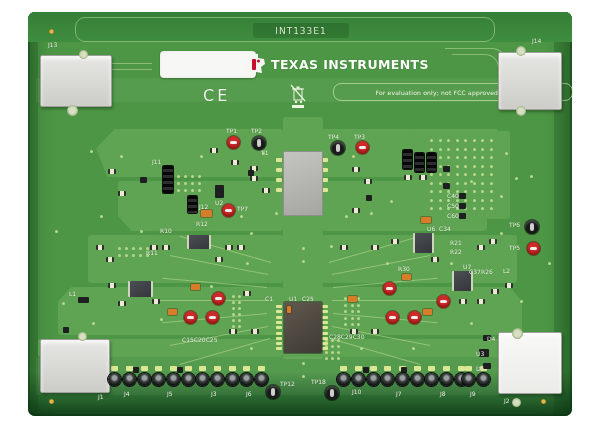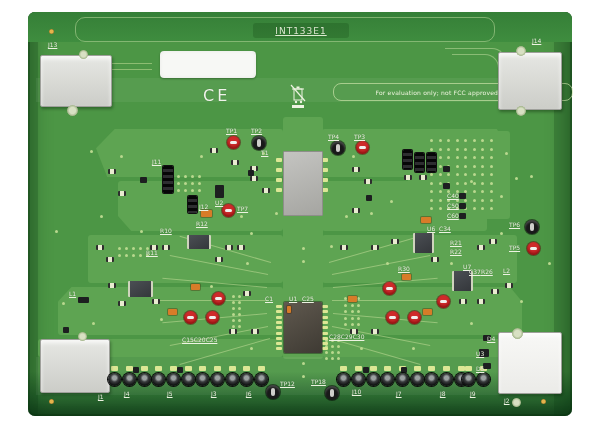--- a/index.html
+++ b/index.html
@@ -9,21 +9,21 @@
   .board{left:28px;top:12px;width:544px;height:404px;border-radius:7px;
          background:linear-gradient(180deg,#3e8c3e 0%,#4c9645 7%,#4c9645 89%,#2b6a30 95%,#16441e 100%);
          box-shadow:inset 0 0 0 2px rgba(10,50,15,.35),
                     inset -16px 0 20px -12px rgba(8,45,14,.5),
                     inset 16px 0 20px -12px rgba(8,45,14,.4);}
   .top-band{left:28px;top:12px;width:544px;height:30px;border-radius:7px 7px 0 0;
             background:linear-gradient(180deg,#357f37,#3f8d3f);z-index:2;}
   .title-slot{left:253px;top:23px;width:96px;height:15px;background:rgba(0,40,0,.18);
               border-radius:3px;z-index:3;}
   .silk{color:#edf3e2;font-size:6px;line-height:1.1;white-space:nowrap;z-index:8;
-        text-shadow:0 0 1px rgba(0,30,0,.35);text-decoration:underline;}
+        text-shadow:0 0 1px rgba(0,30,0,.35);}
   .board-title{left:253px;top:27px;width:96px;text-align:center;font-size:9px;
                letter-spacing:1px;color:#dcead0;z-index:4;}
   .sticker{left:160px;top:51px;width:96px;height:27px;background:#f7f8f5;border-radius:4px;
            box-shadow:0 1px 2px rgba(0,30,0,.35), inset 0 0 4px rgba(0,0,0,.06);z-index:5;}
   .logo{left:242px;top:51px;height:26px;display:flex;align-items:center;gap:5px;z-index:5;}
   .logo-text{font-size:12.5px;font-weight:bold;color:#fdfdfa;letter-spacing:.4px;
              text-shadow:0 0 1px rgba(0,40,0,.4);}
   .ce{left:203px;top:86px;font-size:16px;color:#f0f4ea;letter-spacing:3px;z-index:5;
       text-shadow:0 0 1px rgba(0,40,0,.4);}
   .banner{left:333px;top:83px;width:238px;height:16px;border:1px solid rgba(210,232,175,.65);
@@ -70,20 +70,28 @@
   <div class="a edge" style="left:28px;top:12px;width:10px;height:404px;border-radius:7px 0 0 7px;"></div>
   <div class="a edge" style="left:554px;top:12px;width:18px;height:404px;border-radius:0 7px 7px 0;"></div>
   <div class="a top-band"></div>
   <div class="a hl-band"></div>
   <div class="a title-slot"></div>
   <div class="a silk board-title">INT133E1</div>
   <div class="a outline" style="left:75px;top:17px;width:418px;height:23px;z-index:3;"></div>
 
   <div class="a sticker"></div>
 
+  <div class="a logo">
+    <svg width="24" height="23" viewBox="0 0 24 23">
+      <path d="M8 0 L16 1 L16 5 L22 6 L23 11 L19 14 L20 20 L14 19 L11 23 L7 18 L2 17 L4 11 L1 8 L6 7 Z" fill="#f6f7f3"></path>
+      <rect x="10" y="6" width="4" height="11" rx="1" fill="#c8102e"></rect>
+      <circle cx="16.5" cy="8" r="1.6" fill="#c8102e"></circle>
+    </svg>
+    <span class="logo-text">TEXAS INSTRUMENTS</span>
+  </div>
 
   <div class="a ce">CE</div>
 
   <svg class="a" style="left:289px;top:83px;z-index:5;" width="17" height="27" viewBox="0 0 17 27">
     <rect x="5" y="6" width="8" height="11" fill="none" stroke="#eef3e2" stroke-width="1"></rect>
     <line x1="3" y1="6" x2="15" y2="6" stroke="#eef3e2" stroke-width="1"></line>
     <rect x="7.5" y="3.5" width="3" height="2" fill="#eef3e2"></rect>
     <circle cx="7" cy="19" r="1.2" fill="#eef3e2"></circle>
     <circle cx="12" cy="19" r="1.2" fill="#eef3e2"></circle>
     <line x1="2" y1="2" x2="16" y2="18" stroke="#eef3e2" stroke-width="1.2"></line>

